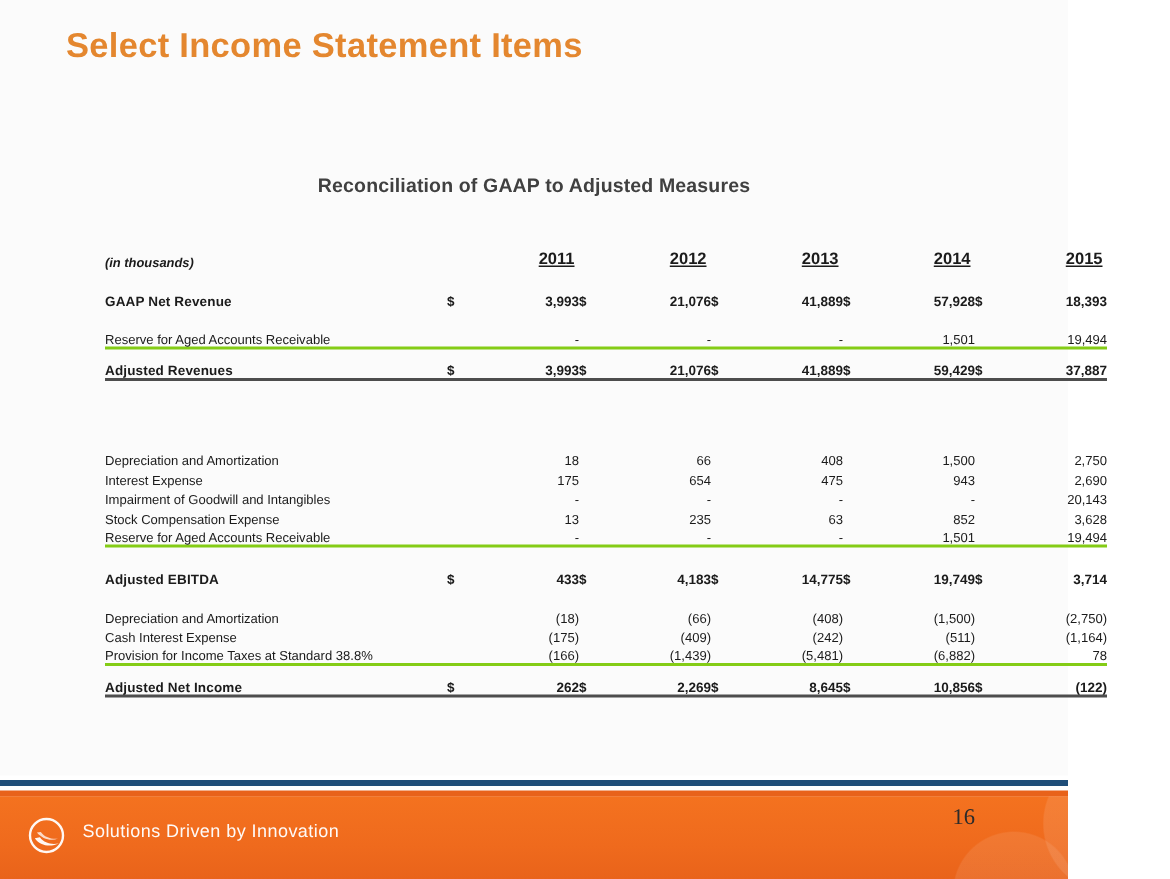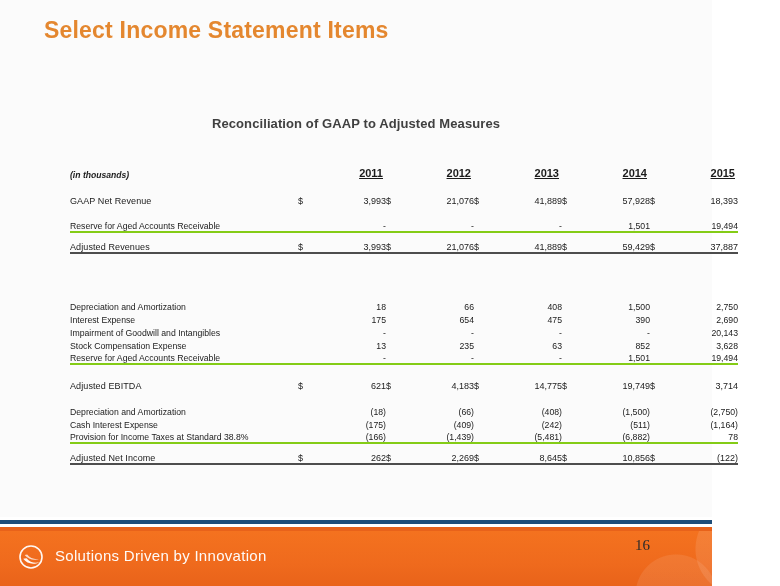--- a/index.html
+++ b/index.html
@@ -90,21 +90,21 @@
     font-weight: bold;
     font-size: 11px;
     text-decoration: underline;
   }
   .units {
     font-style: italic;
     font-weight: bold;
     font-size: 8.6px;
     padding-left: 2px;
   }
-  .bold td { font-weight: normal; font-size: 9px; }
+  .bold td { font-weight: bold; font-size: 9px; }
   .bold td.label { letter-spacing: 0.1px; }
   tr.rule-bot > td { border-bottom: 2px solid #84cc16; }
   tr.rule-bot-thick > td { border-bottom: 2.2px solid #4d4d4d; }
 
   .dash { font-weight: normal; }
 
   
   .stripe {
     position: absolute;
     left: 0; right: 0;
@@ -127,21 +127,21 @@
       radial-gradient(circle at 676px 64px, rgba(255,255,255,0.09) 0 40px, rgba(255,255,255,0) 41px),
       radial-gradient(circle at 780px 70px, rgba(255,255,255,0.08) 0 34px, rgba(255,255,255,0) 35px),
       linear-gradient(180deg, #F4721F 0%, #EF6A1D 60%, #E9631A 100%);
     overflow: hidden;
   }
   .tagline {
     position: absolute;
     left: 55px;
     top: 16px;
     color: #ffffff;
-    font-size: 15px;
+    font-size: 12px;
     letter-spacing: 0.3px;
     opacity: 0.97;
   }
   .logo-mark {
     position: absolute;
     left: 18px;
     top: 13px;
     width: 26px;
     height: 26px;
   }
@@ -277,21 +277,21 @@
 
         <tr class="r">
           <td class="label">Interest Expense</td>
           <td class="sym"></td>
           <td class="num">175</td>
           <td class="sym"></td>
           <td class="num">654</td>
           <td class="sym"></td>
           <td class="num">475</td>
           <td class="sym"></td>
-          <td class="num">390</td>
+          <td class="num">943</td>
           <td class="sym"></td>
           <td class="num">2,690</td>
         </tr>
 
         <tr class="r">
           <td class="label">Impairment of Goodwill and Intangibles</td>
           <td class="sym"></td>
           <td class="num dash">-</td>
           <td class="sym"></td>
           <td class="num dash">-</td>
@@ -331,21 +331,21 @@
           <td class="num">19,494</td>
         </tr>
 
         <tr class="spacer-md">
             <td colspan="11"></td>
           </tr>
 
         <tr class="r bold">
           <td class="label">Adjusted EBITDA</td>
           <td class="sym">$</td>
-          <td class="num">621</td>
+          <td class="num">433</td>
           <td class="sym">$</td>
           <td class="num">4,183</td>
           <td class="sym">$</td>
           <td class="num">14,775</td>
           <td class="sym">$</td>
           <td class="num">19,749</td>
           <td class="sym">$</td>
           <td class="num">3,714</td>
         </tr>
 

